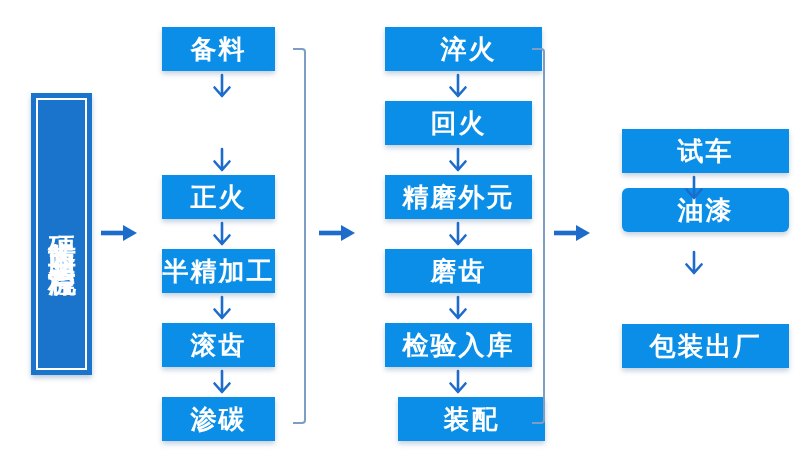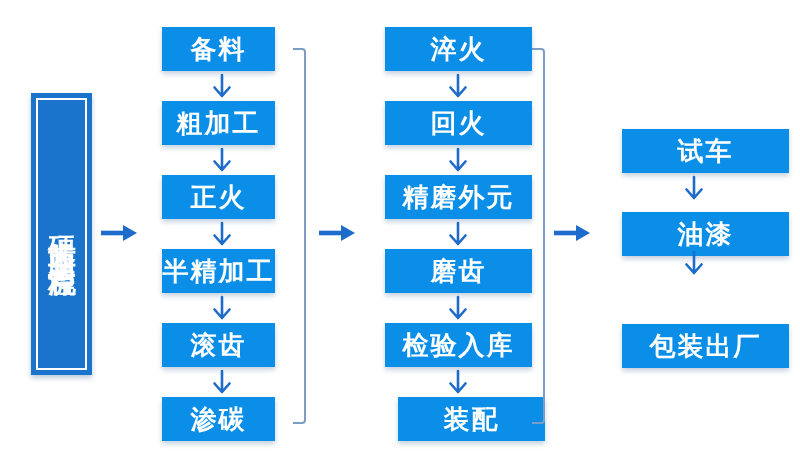--- a/index.html
+++ b/index.html
@@ -60,21 +60,20 @@
   </div>
 
   <div class="harrow" style="left:99px;top:222px;">
     <svg viewBox="0 0 40 22">
         <path d="M2 11 H25" stroke="currentColor" stroke-width="4.6" fill="none"></path>
         <path d="M24 3 L38 11 L24 19 Z" fill="currentColor"></path>
       </svg>
   </div>
 
   <div class="box c1" style="top:27px;">备料</div>
-  <div class="box c1" style="top:101px;">粗加工</div>
   <div class="box c1" style="top:175px;">正火</div>
   <div class="box c1" style="top:249px;">半精加工</div>
   <div class="box c1" style="top:323px;">滚齿</div>
   <div class="box c1" style="top:397px;">渗碳</div>
 
   <div class="varrow" style="left:210px;top:73px;">
       <svg viewBox="0 0 24 26">
         <path d="M12 2 V22 M4.5 14.5 L12 23 L19.5 14.5" fill="none" stroke="currentColor" stroke-width="2.6" stroke-linecap="round" stroke-linejoin="round"></path>
       </svg>
     </div>
@@ -101,21 +100,21 @@
 
   <div class="bracket bk1"></div>
 
   <div class="harrow" style="left:317px;top:222px;">
     <svg viewBox="0 0 40 22">
         <path d="M2 11 H25" stroke="currentColor" stroke-width="4.6" fill="none"></path>
         <path d="M24 3 L38 11 L24 19 Z" fill="currentColor"></path>
       </svg>
   </div>
 
-  <div class="box c2" style="top:27px;">淬火</div>
+  <div class="box c2" style="top:27px;padding-left:10px;">淬火</div>
   <div class="box c2" style="top:101px;">回火</div>
   <div class="box c2" style="top:175px;">精磨外元</div>
   <div class="box c2" style="top:249px;">磨齿</div>
   <div class="box c2" style="top:323px;">检验入库</div>
   <div class="box c2" style="top:397px;margin-left:13px;">装配</div>
 
   <div class="varrow" style="left:446px;top:73px;">
       <svg viewBox="0 0 24 26">
         <path d="M12 2 V22 M4.5 14.5 L12 23 L19.5 14.5" fill="none" stroke="currentColor" stroke-width="2.6" stroke-linecap="round" stroke-linejoin="round"></path>
       </svg>
@@ -144,21 +143,21 @@
   <div class="bracket bk2"></div>
 
   <div class="harrow" style="left:552px;top:222px;">
     <svg viewBox="0 0 40 22">
         <path d="M2 11 H25" stroke="currentColor" stroke-width="4.6" fill="none"></path>
         <path d="M24 3 L38 11 L24 19 Z" fill="currentColor"></path>
       </svg>
   </div>
 
   <div class="box c3" style="top:129px;">试车</div>
-  <div class="box c3" style="top:212px;">油漆</div>
+  <div class="box c3" style="top:188px;border-radius:6px;">油漆</div>
   <div class="box c3" style="top:278px;margin-top:46px;">包装出厂</div>
 
   <div class="varrow" style="left:682px;top:175px;">
       <svg viewBox="0 0 24 26">
         <path d="M12 2 V22 M4.5 14.5 L12 23 L19.5 14.5" fill="none" stroke="currentColor" stroke-width="2.6" stroke-linecap="round" stroke-linejoin="round"></path>
       </svg>
     </div>
   <div class="varrow" style="left:682px;top:250px;">
       <svg viewBox="0 0 24 26">
         <path d="M12 2 V22 M4.5 14.5 L12 23 L19.5 14.5" fill="none" stroke="currentColor" stroke-width="2.6" stroke-linecap="round" stroke-linejoin="round"></path>

